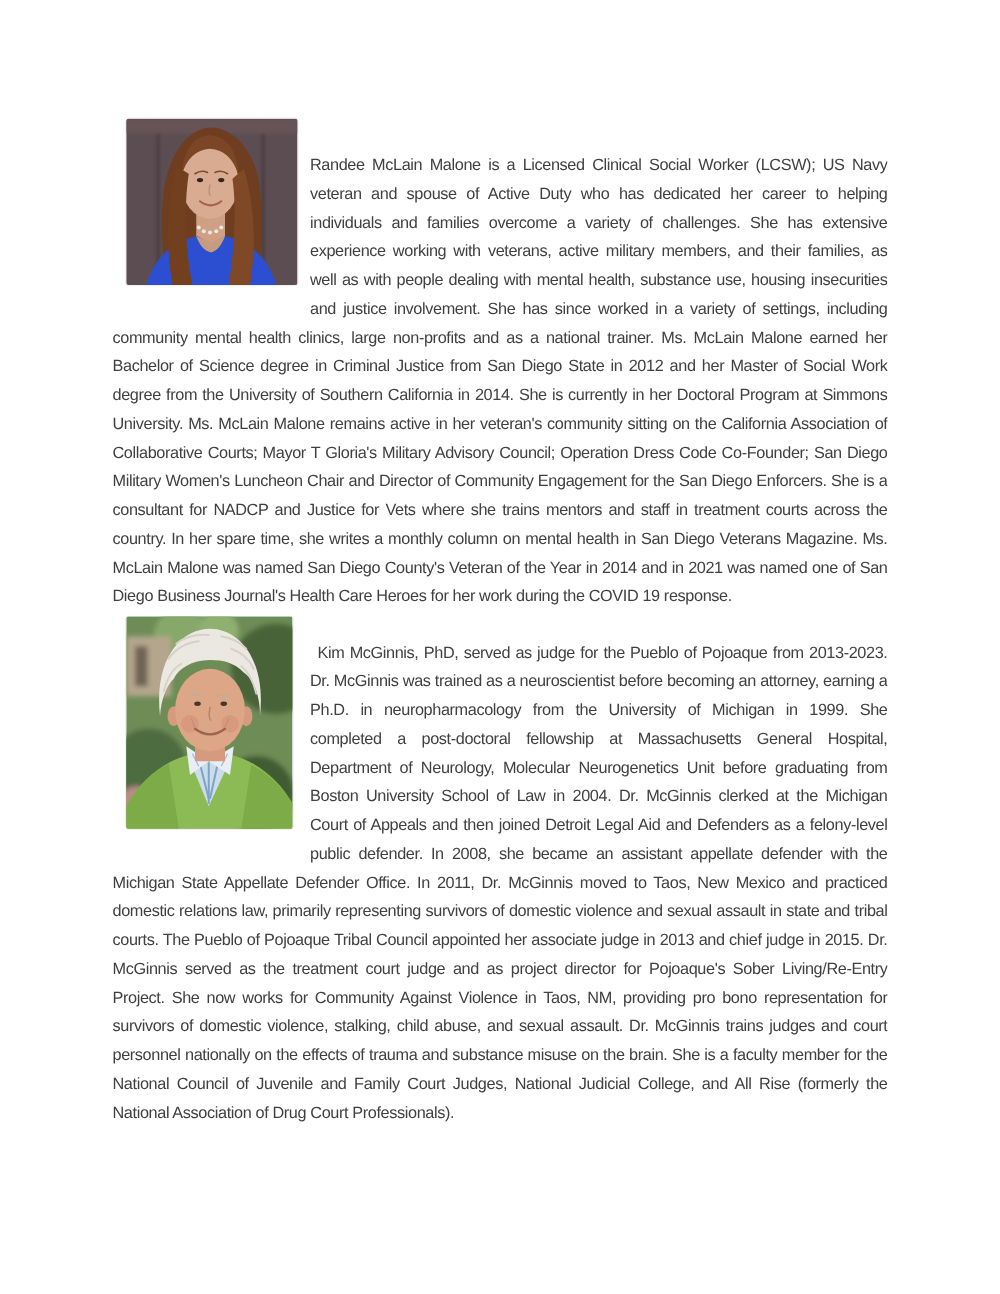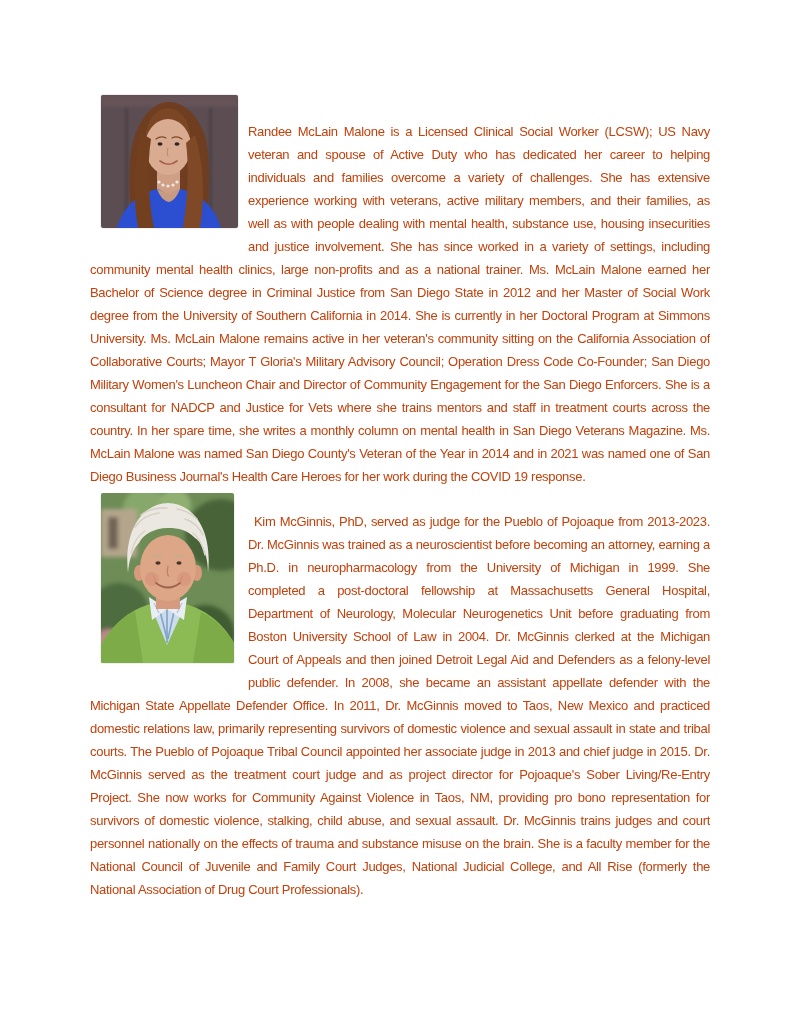--- a/index.html
+++ b/index.html
@@ -34,21 +34,21 @@
     margin-left: 11px;
     border-radius: 2px;
     box-shadow: 0 0 0 1px rgba(0,0,0,0.06);
   }
   .bio p {
     margin: 0;
     text-align: justify;
     font-size: 13px;
     line-height: 23px;
     letter-spacing: -0.3px;
-    color: #c2410c;
+    color: #404040;
   }
   .bio-1 p { padding-top: 25px; }
   .bio-2 p { padding-top: 17px; text-indent: 6px; }
 </style>
 </head>
 <body>
 
 <div class="page">
 
   <section class="bio bio-1">

